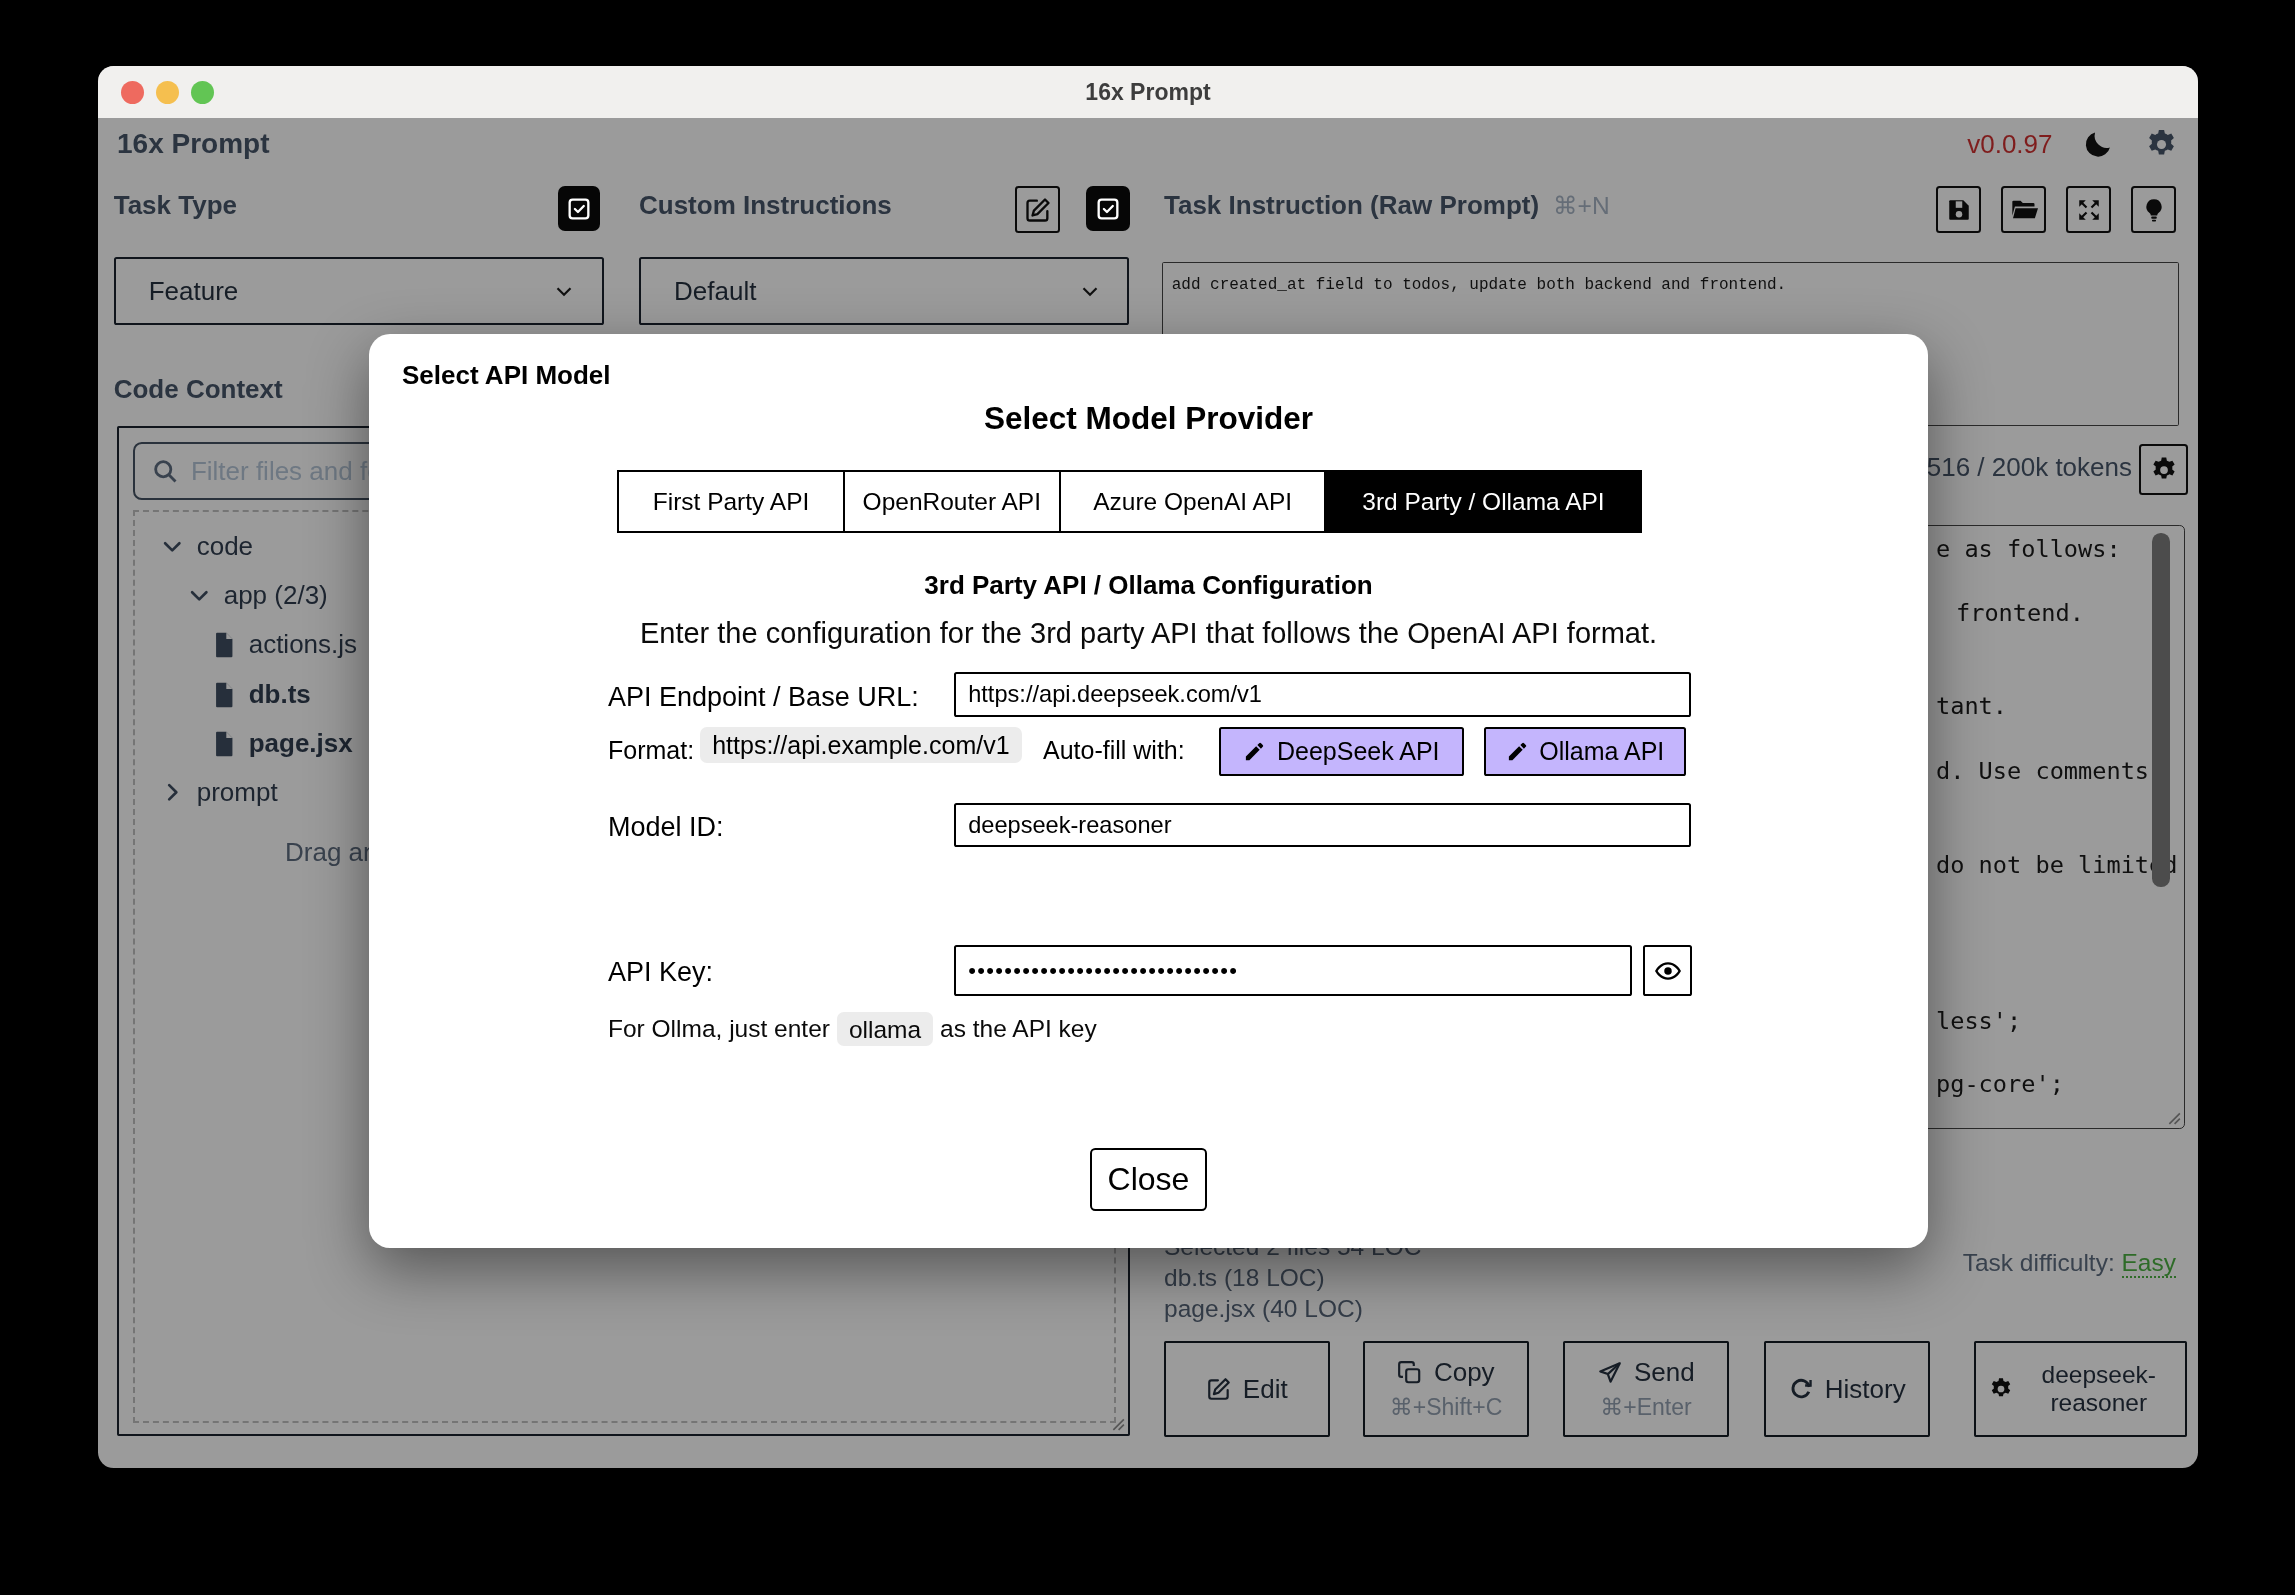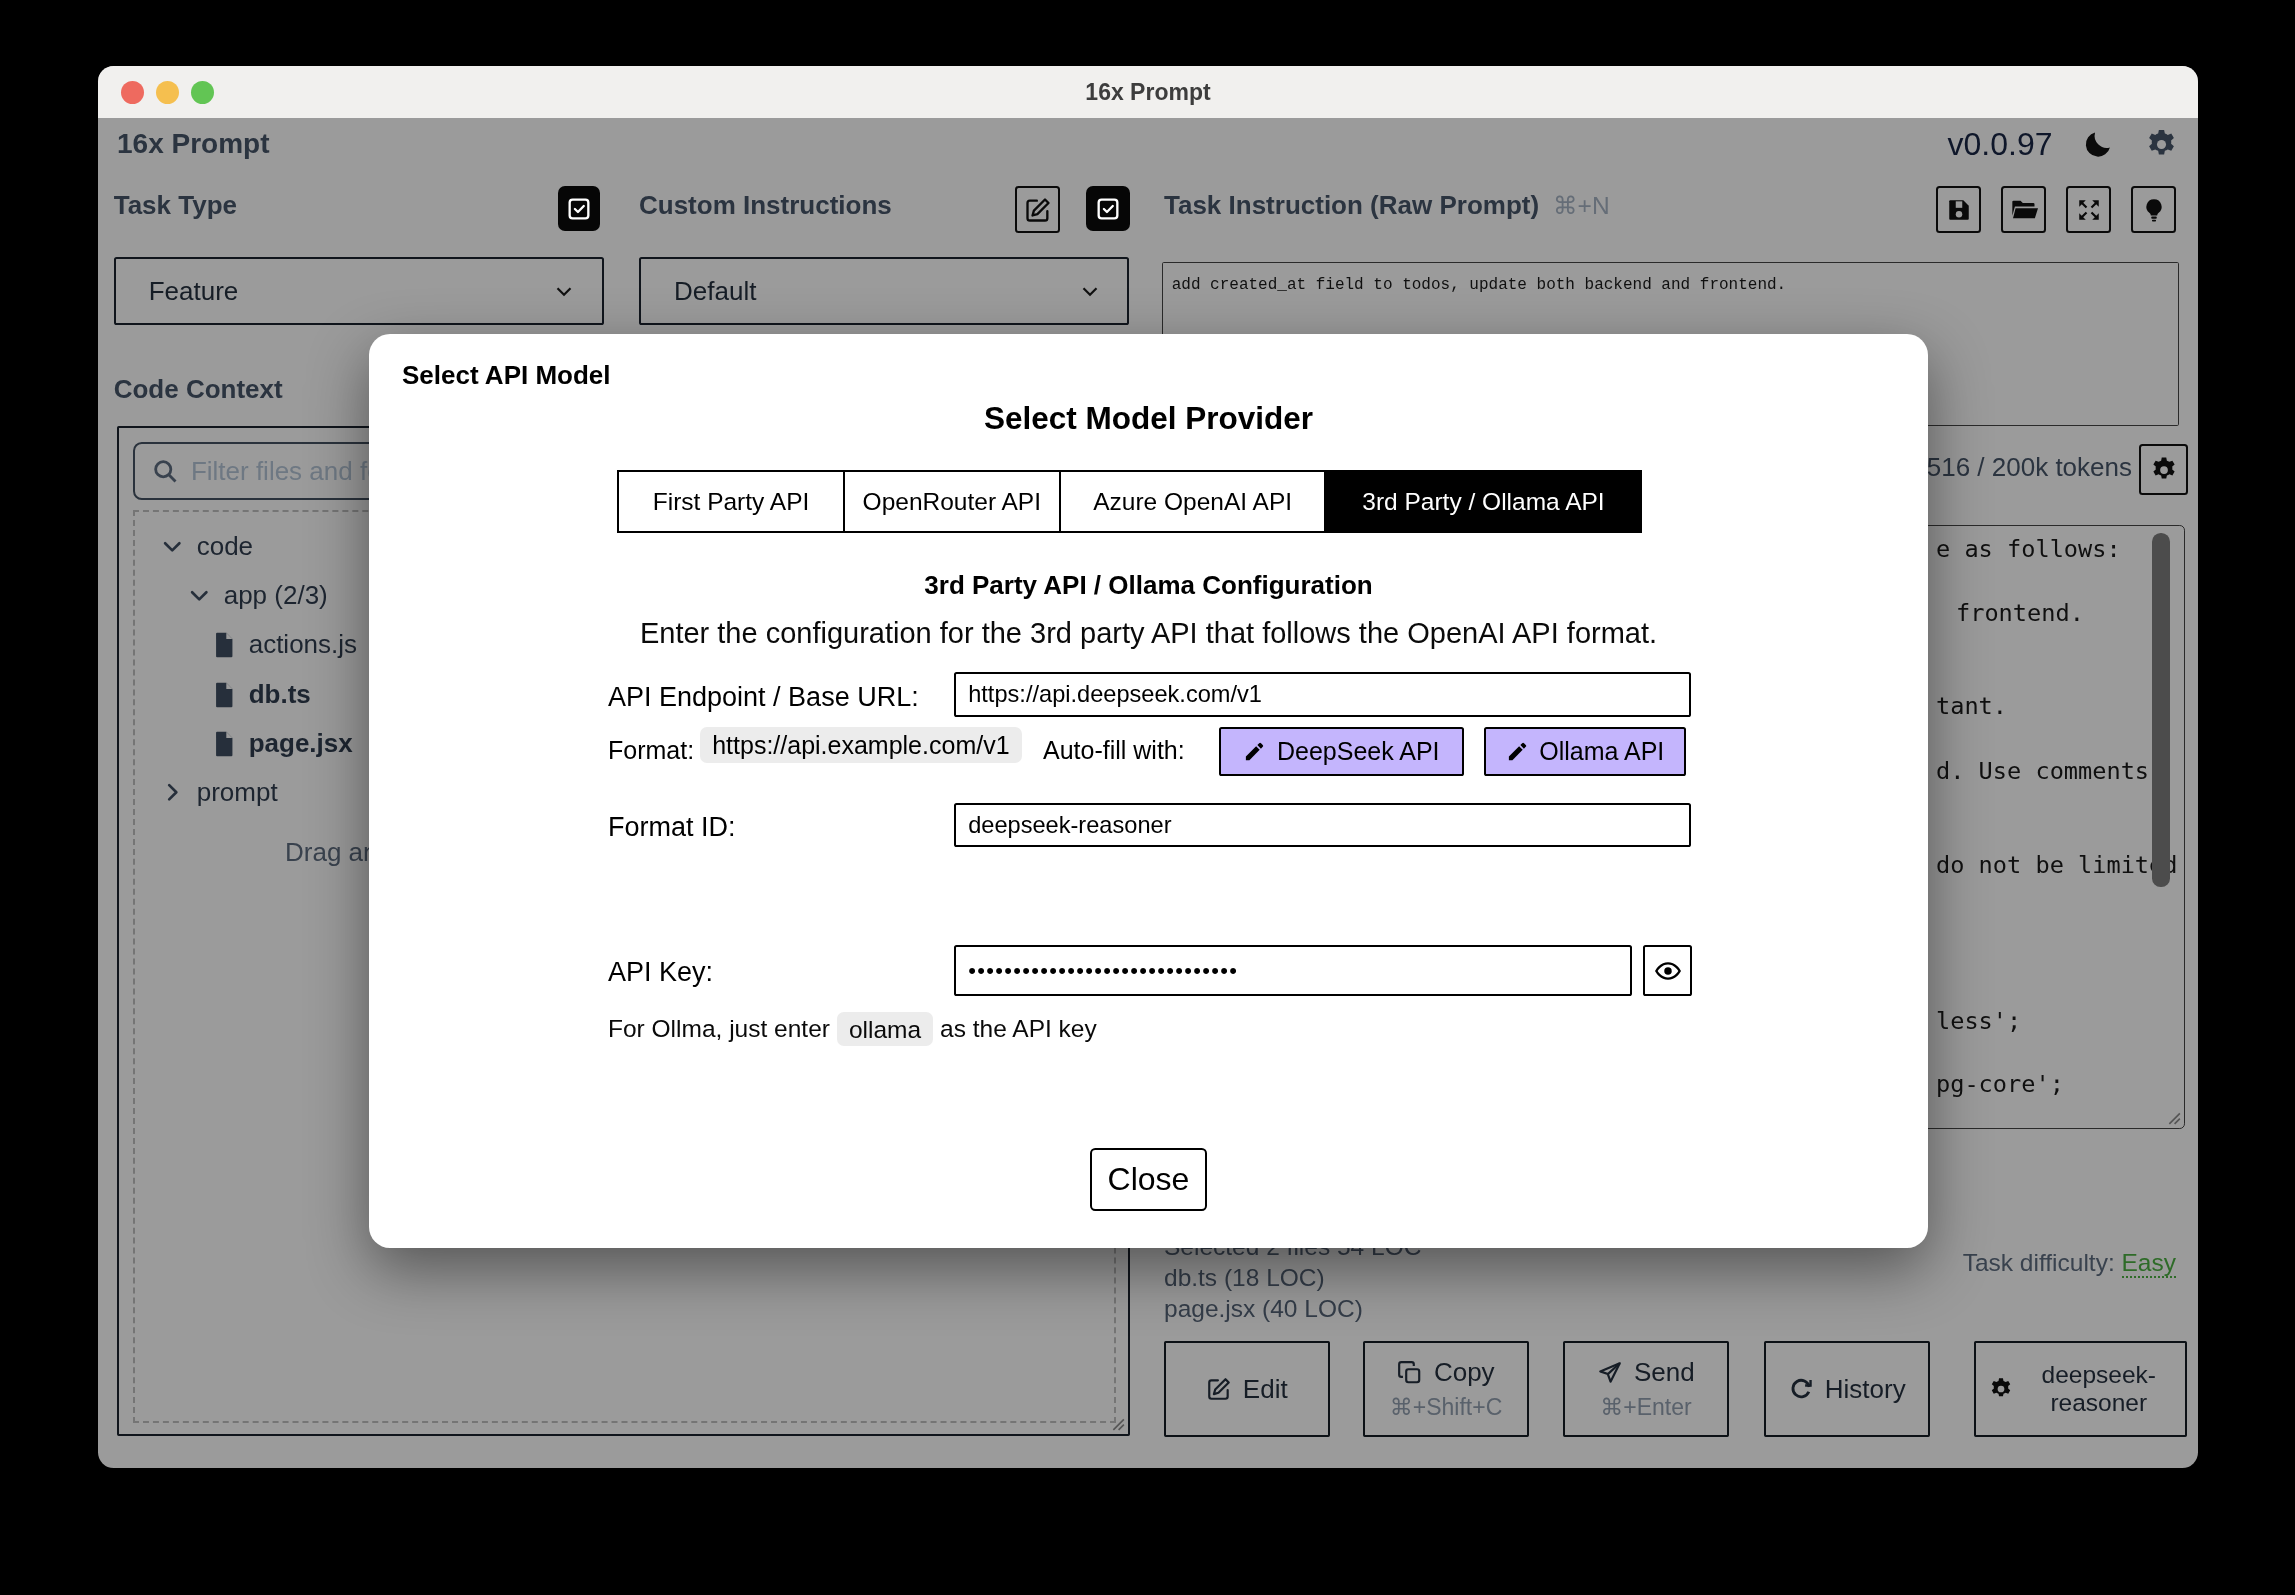--- a/index.html
+++ b/index.html
@@ -9,21 +9,21 @@
   .titlebar{position:absolute;left:0;top:0;width:2100px;height:52px;background:#f1f0ee;display:flex;align-items:center;justify-content:center}
   .tl{position:absolute;top:15px;width:23px;height:23px;border-radius:50%}
   .tl.red{left:23px;background:#ee6a5f}
   .tl.yellow{left:58px;background:#f5bf4f}
   .tl.green{left:93px;background:#62c554}
   .titlebar-title{font-weight:bold;font-size:23px;color:#3d3d3d}
   
   .appbar{position:absolute;left:0;top:52px;width:2100px;height:52px;display:flex;align-items:center;padding:0 19px}
   .app-title{font-weight:bold;font-size:28px;color:#2b3440}
   .appbar-right{margin-left:auto;display:flex;align-items:center;gap:30px}
-  .version{font-size:32px;color:#0f172a}
+  .version{font-size:26px;color:#7f1d1d}
   .iconwrap{display:flex;align-items:center;justify-content:center;background:transparent;border:none;cursor:pointer}
   
   .sec-label{position:absolute;font-weight:bold;font-size:26px;color:#2b3440;white-space:nowrap}
   .lbl-task-type{left:15.7px;top:124px}
   .lbl-custom{left:541px;top:124px}
   .lbl-context{left:15.7px;top:308px}
   .ti-row{position:absolute;left:1066px;top:124px;display:flex;align-items:baseline;gap:14px;white-space:nowrap}
   .ti-shortcut{font-size:24.5px;color:#656d77;font-weight:normal}
   .blackbtn{position:absolute;background:#060606;border:none;border-radius:7px;display:flex;align-items:center;justify-content:center;cursor:pointer}
   .chk1{left:460px;top:120px;width:42px;height:45px}
@@ -376,21 +376,21 @@
       <span>DeepSeek API</span>
     </button>
     <button class="m-fill-btn b-ollama">
       <svg width="23" height="23" viewBox="0 0 24 24" fill="#000">
           <path d="M3 17.3L13.7 6.6l3.7 3.7L6.7 21H3z"></path>
           <path d="M15 5.3l1.9-1.9a1.3 1.3 0 0 1 1.9 0l1.8 1.8a1.3 1.3 0 0 1 0 1.9L18.7 9z"></path>
         </svg>
       <span>Ollama API</span>
     </button>
 
-    <span class="m-label lbl-model">Format ID:</span>
+    <span class="m-label lbl-model">Model ID:</span>
     <input class="m-input in-model" type="text" value="deepseek-reasoner" style="">
 
 
     <span class="m-label lbl-key">API Key:</span>
     <input class="m-input in-key" type="text" value="••••••••••••••••••••••••••••••" style="">
     <button class="eye-btn">
       <svg width="28" height="28" viewBox="0 0 24 24" fill="none" stroke="#000" stroke-width="2">
           <path d="M2 12s3.5-6.5 10-6.5S22 12 22 12s-3.5 6.5-10 6.5S2 12 2 12z"></path>
           <circle cx="12" cy="12" r="3.2" fill="#000" stroke="none"></circle>
         </svg>

